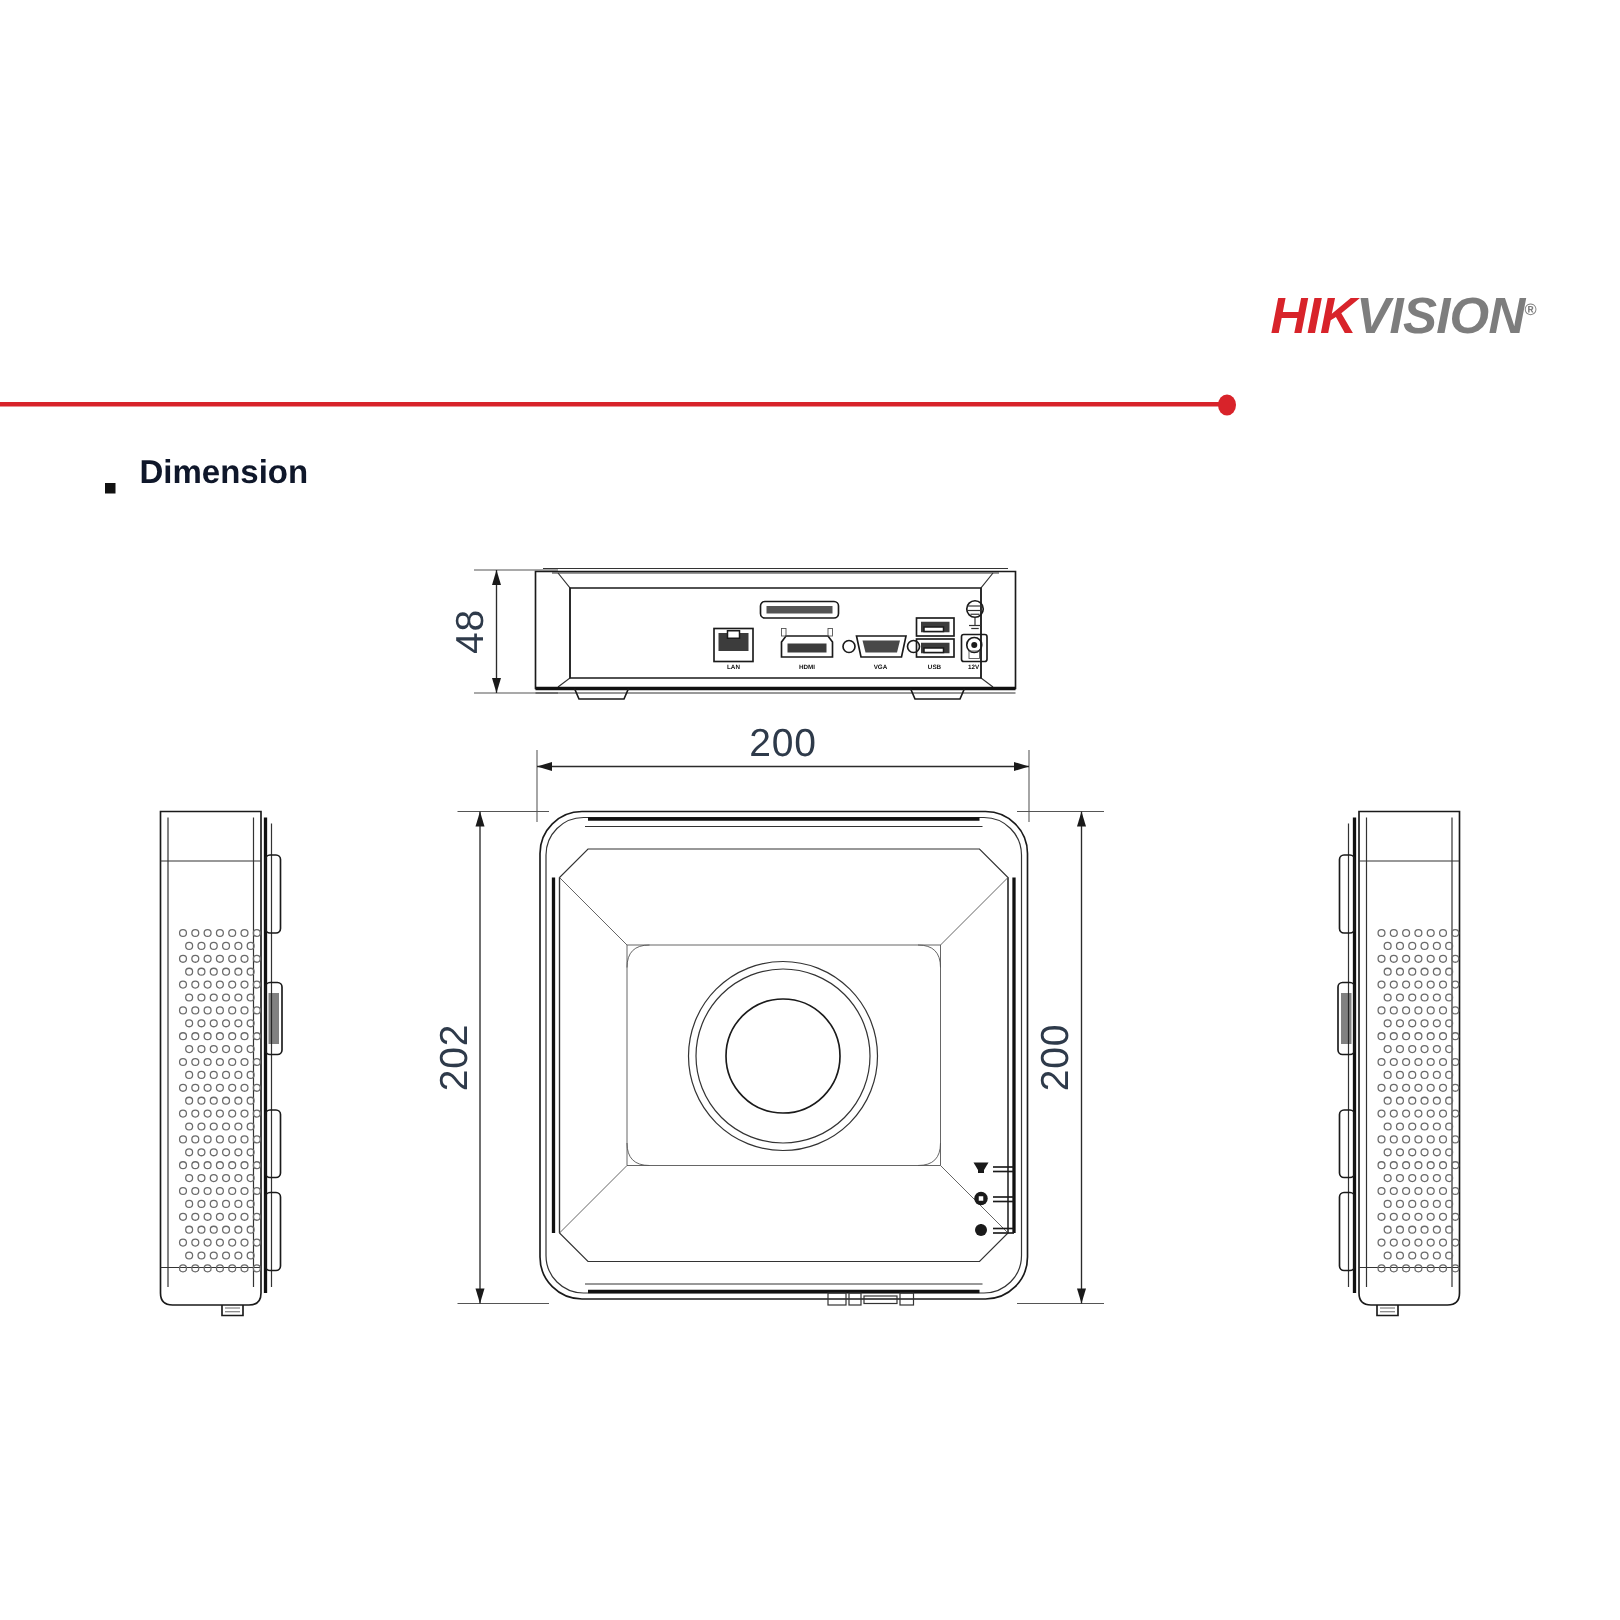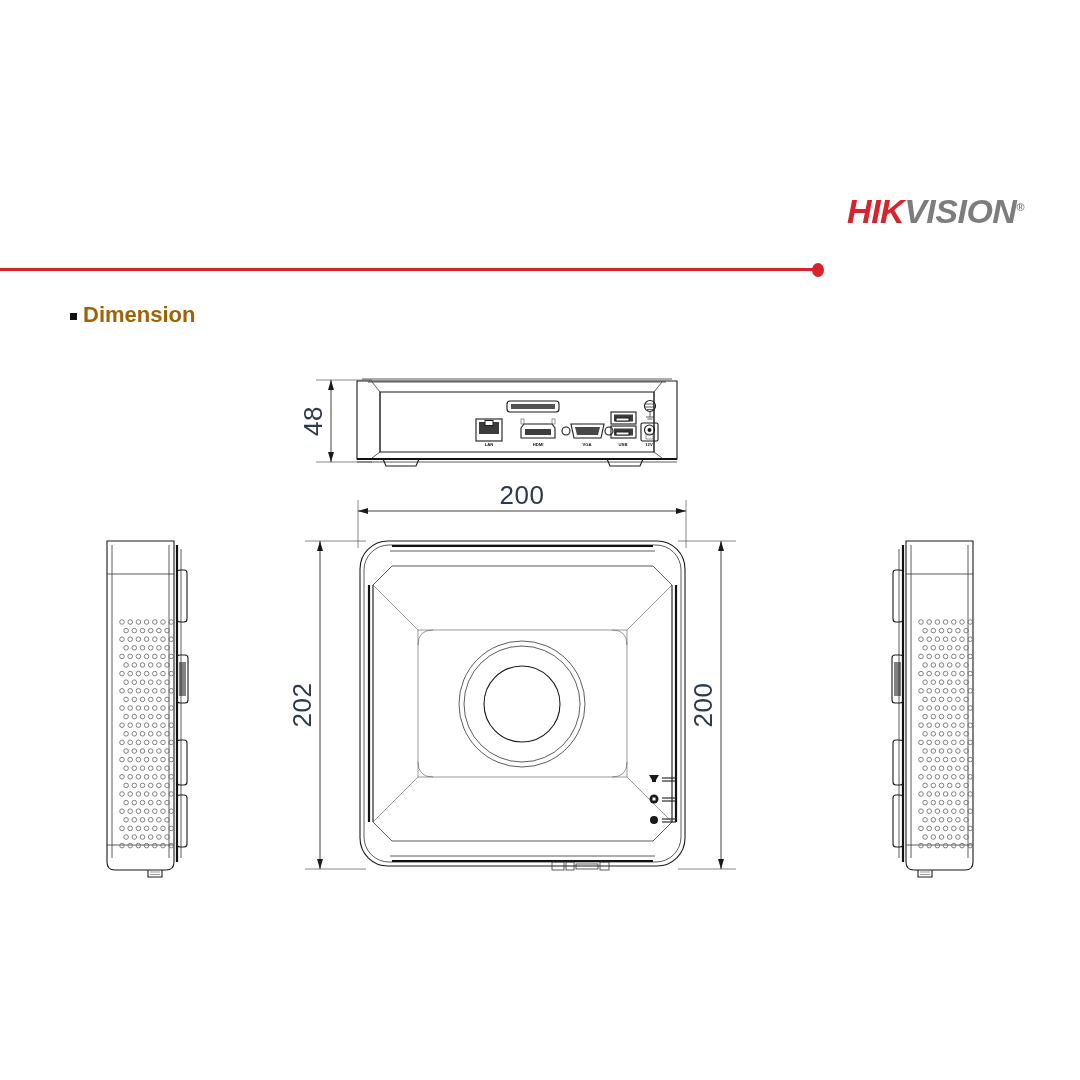--- a/index.html
+++ b/index.html
@@ -30,22 +30,22 @@
   }
   .rule-dot{
     position:absolute; left:812px; top:263px;
     width:12px; height:14px; border-radius:50%;
     background:#d8232a;
   }
 
   
   .section-title{
     position:absolute; left:70px; top:302px;
-    font-size:22px; font-weight:bold; color:#a16207;
-    display:flex; align-items:center; gap:6px;
+    font-size:22px; font-weight:bold; color:#0f172a;
+    display:flex; align-items:flex-end; gap:16px;
   }
   .section-title .sq{
     display:inline-block; width:7px; height:7px;
     background:#111; position:relative; top:1px;
   }
 
   
   svg.draw{position:absolute; left:0; top:0; overflow:visible;}
   .ln{fill:none;stroke:#1a1a1a;stroke-width:1.1;}
   .ln-thin{fill:none;stroke:#333;stroke-width:0.8;}

